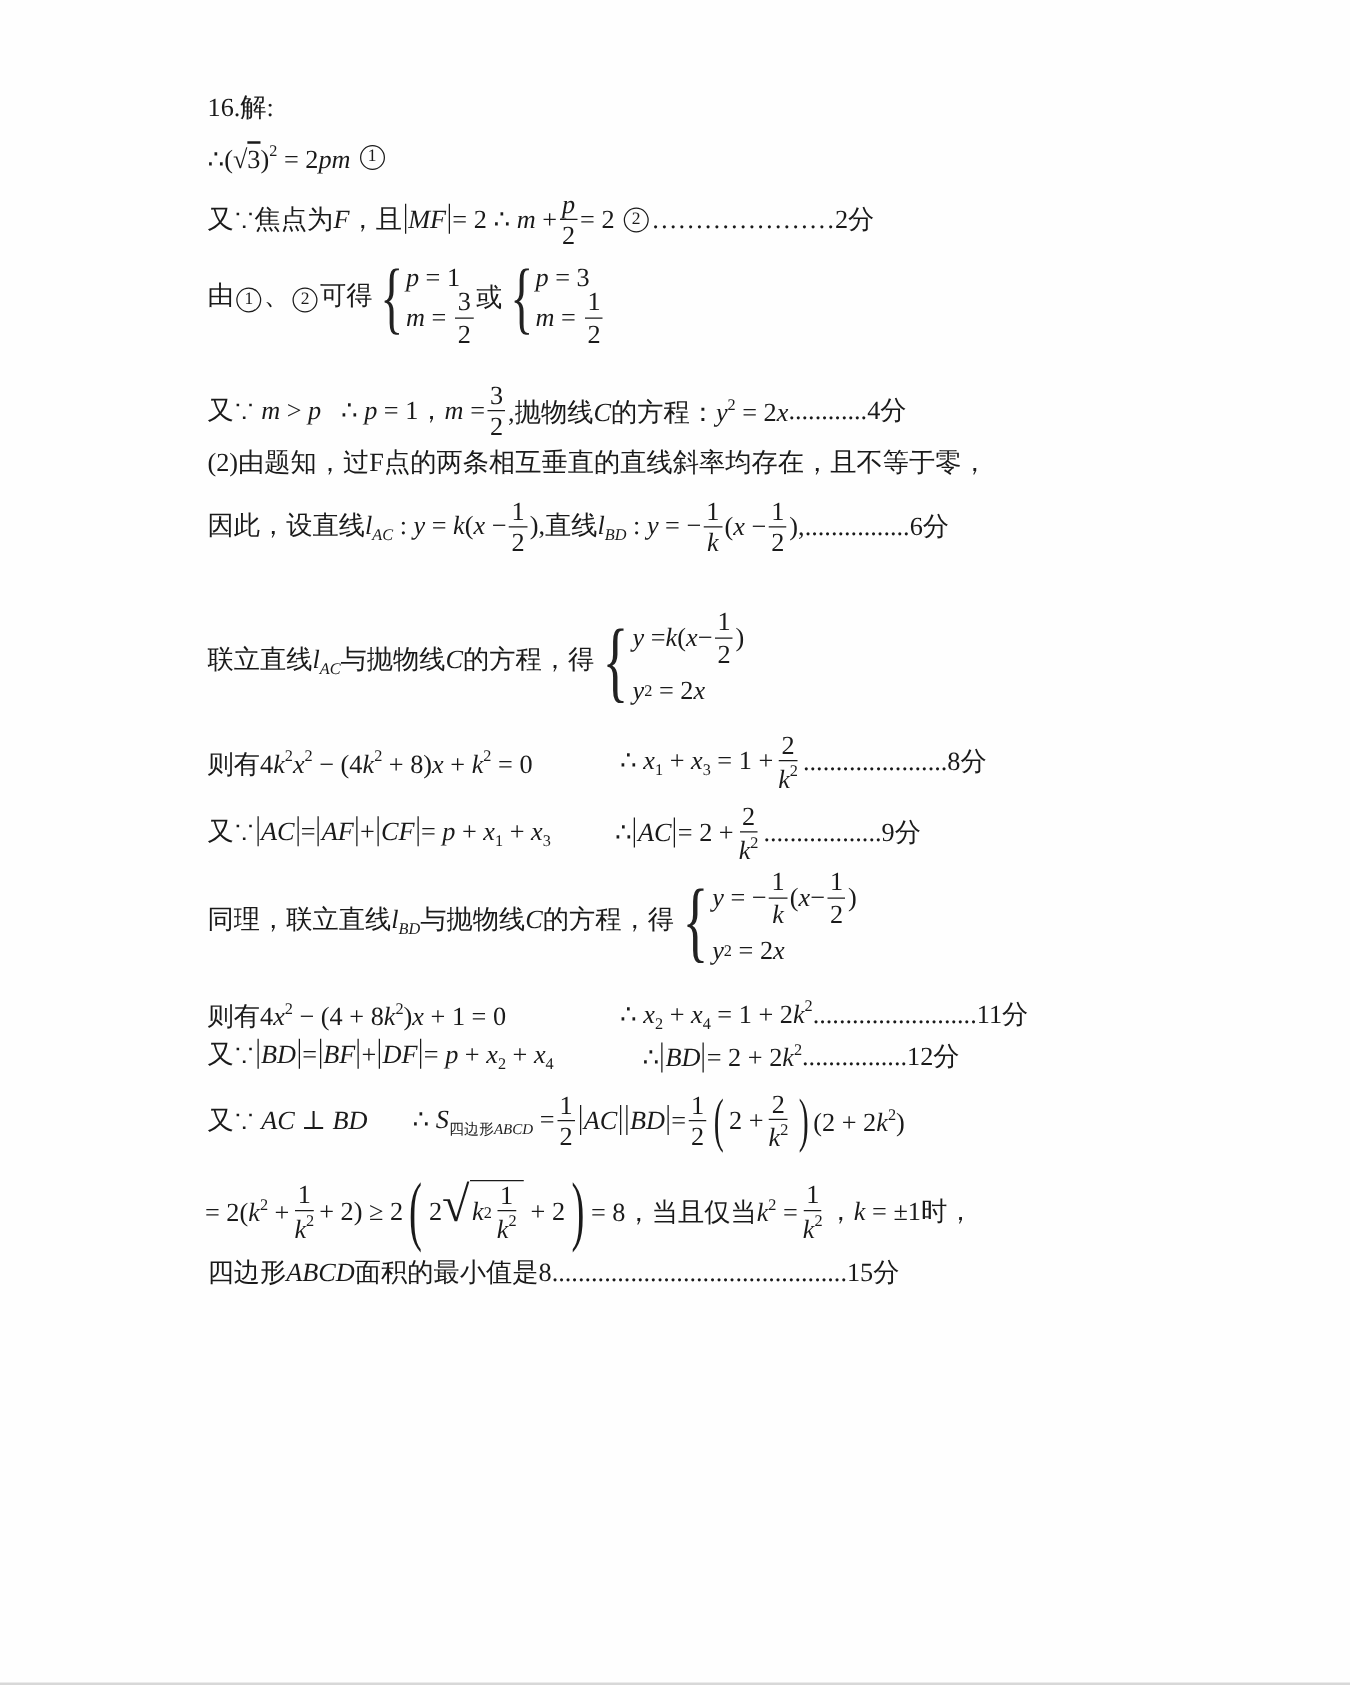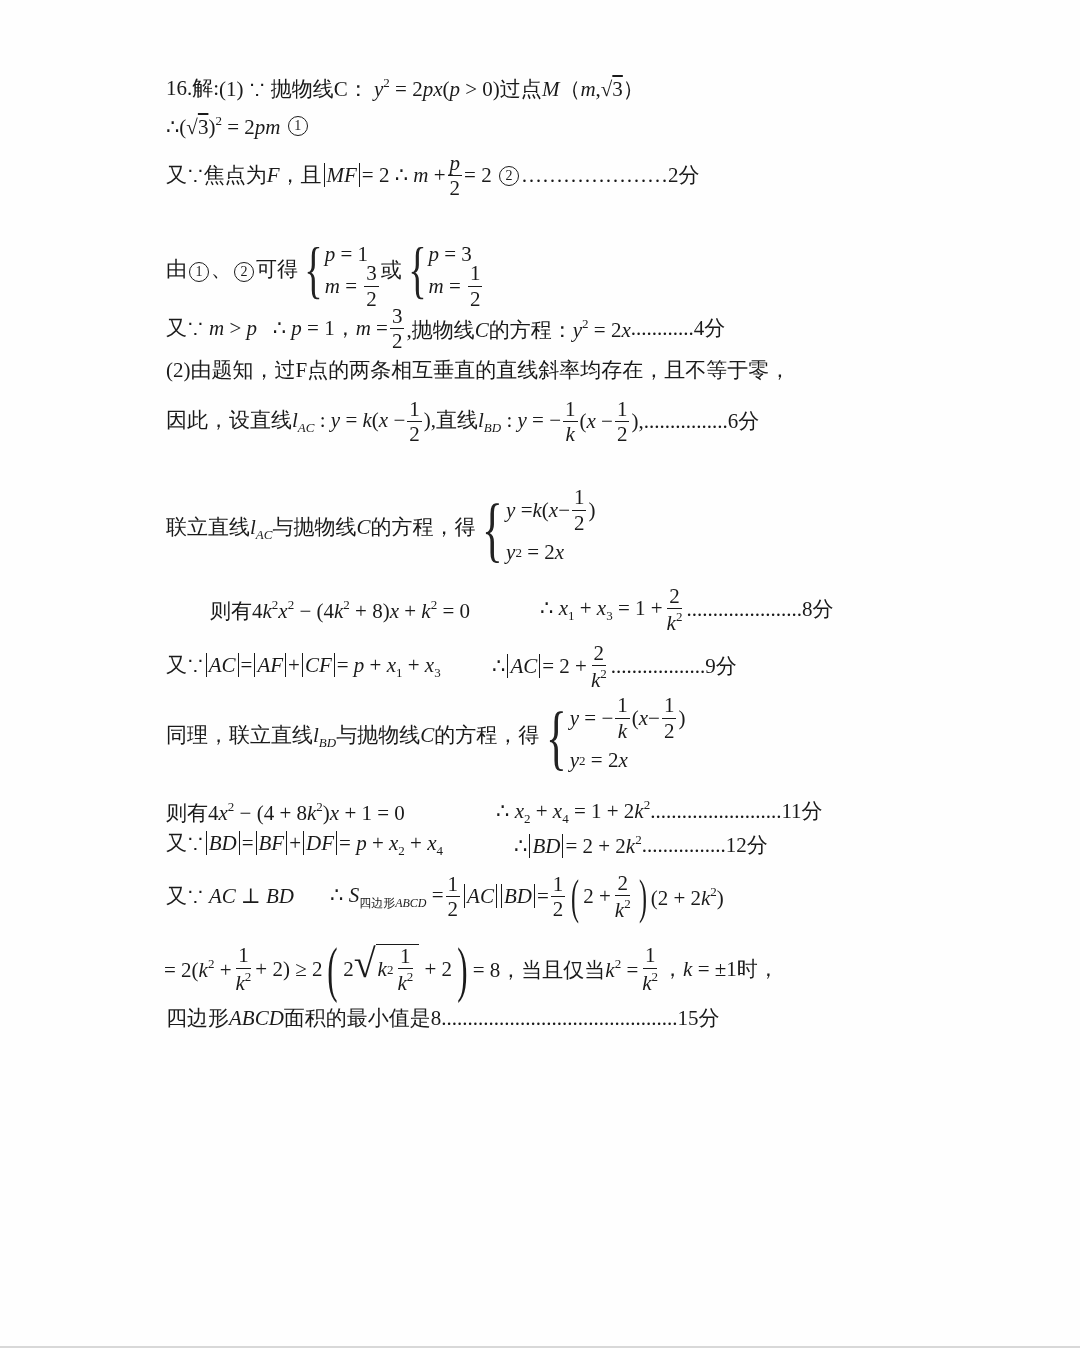--- a/index.html
+++ b/index.html
@@ -27,41 +27,40 @@
   .sqrt .rad { border-top: 1.2px solid #1a1a1a; padding: 0 2px; display: inline-flex; align-items: center; }
   .bottom-rule { position: absolute; left: 0; bottom: 0; width: 1080px; height: 2px; background: #d8d8d8; }
 </style>
 </head>
 <body>
 
 <div class="page">
 
   <div class="line" style="top:76px;">
     <span>16.解:</span>
-    <span>(1) ∵ 抛物线C：&nbsp;<i>y</i><span class="sup">2</span>&nbsp;= 2<i>px</i>(<i>p</i> &gt; 0)过点<i>M</i>（<i>m</i>,√<span style="text-decoration:overline">3</span>）</span>
   </div>
 
   <div class="line" style="top:114px;">
     <span>∴(√<span style="text-decoration:overline">3</span>)<span class="sup">2</span>&nbsp;= 2<i>pm</i>&nbsp;</span>
     <span class="circ">1</span>
   </div>
 
   <div class="line" style="top:152px;">
     <span>又∵焦点为<i>F</i>，且<span class="abs"><i>MF</i></span>= 2 ∴ <i>m</i> +</span>
     <span class="frac">
         <span class="num"><i>p</i></span>
         <span class="den">2</span>
       </span>
     <span>= 2&nbsp;</span>
     <span class="circ">2</span>
     <span class="dots">…………………</span>
     <span>2分</span>
   </div>
 
-  <div class="line" style="top:206px;margin-top:32px;">
+  <div class="line" style="top:206px;">
     <span>由<span class="circ">1</span>、<span class="circ">2</span>可得</span>
     <span class="brace-sys">
       <span class="brace">{</span>
       <span class="sys-rows">
         <div><i>p</i>&nbsp;= 1</div>
         <div><i>m</i>&nbsp;=&nbsp;<span class="frac">
               <span class="num">3</span>
               <span class="den">2</span>
             </span></div>
       </span>
@@ -123,21 +122,21 @@
       <span class="sys-rows" style="gap:6px;">
         <div style="height:40px;"><i>y</i>&nbsp;= <i>k</i>(<i>x</i> −<span class="frac">
               <span class="num">1</span>
               <span class="den">2</span>
             </span>)</div>
         <div><i>y</i><span class="sup">2</span>&nbsp;= 2<i>x</i></div>
       </span>
     </span>
   </div>
 
-  <div class="line" style="top:585px;margin-left:44px;">
+  <div class="line" style="top:585px;">
     <span style="width:330px;display:inline-block;">则有4<i>k</i><span class="sup">2</span><i>x</i><span class="sup">2</span>&nbsp;− (4<i>k</i><span class="sup">2</span>&nbsp;+ 8)<i>x</i> + <i>k</i><span class="sup">2</span>&nbsp;= 0</span>
     <span>∴ <i>x</i><span class="sub">1</span>&nbsp;+ <i>x</i><span class="sub">3</span>&nbsp;= 1 +</span>
     <span class="frac">
         <span class="num">2</span>
         <span class="den"><i>k</i><span class="sup">2</span></span>
       </span>
     <span class="dots">......................</span>
     <span>8分</span>
   </div>
 

